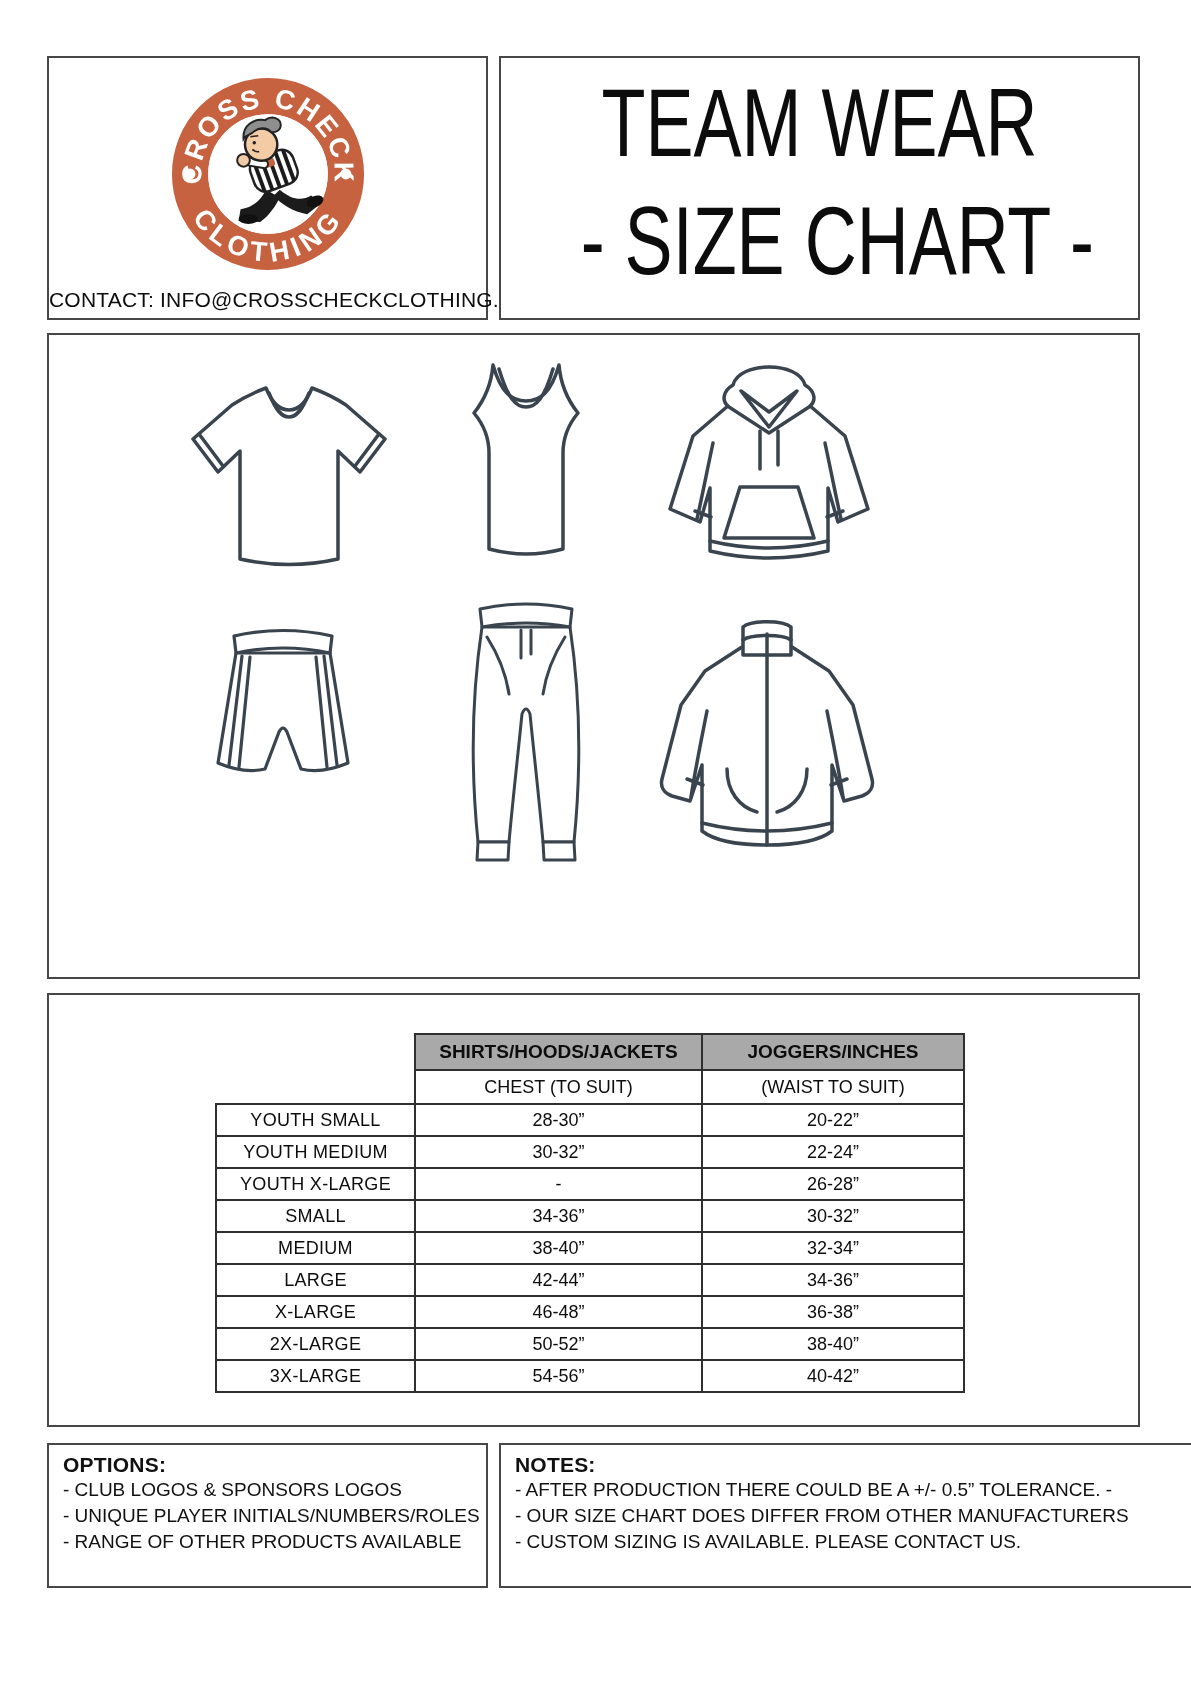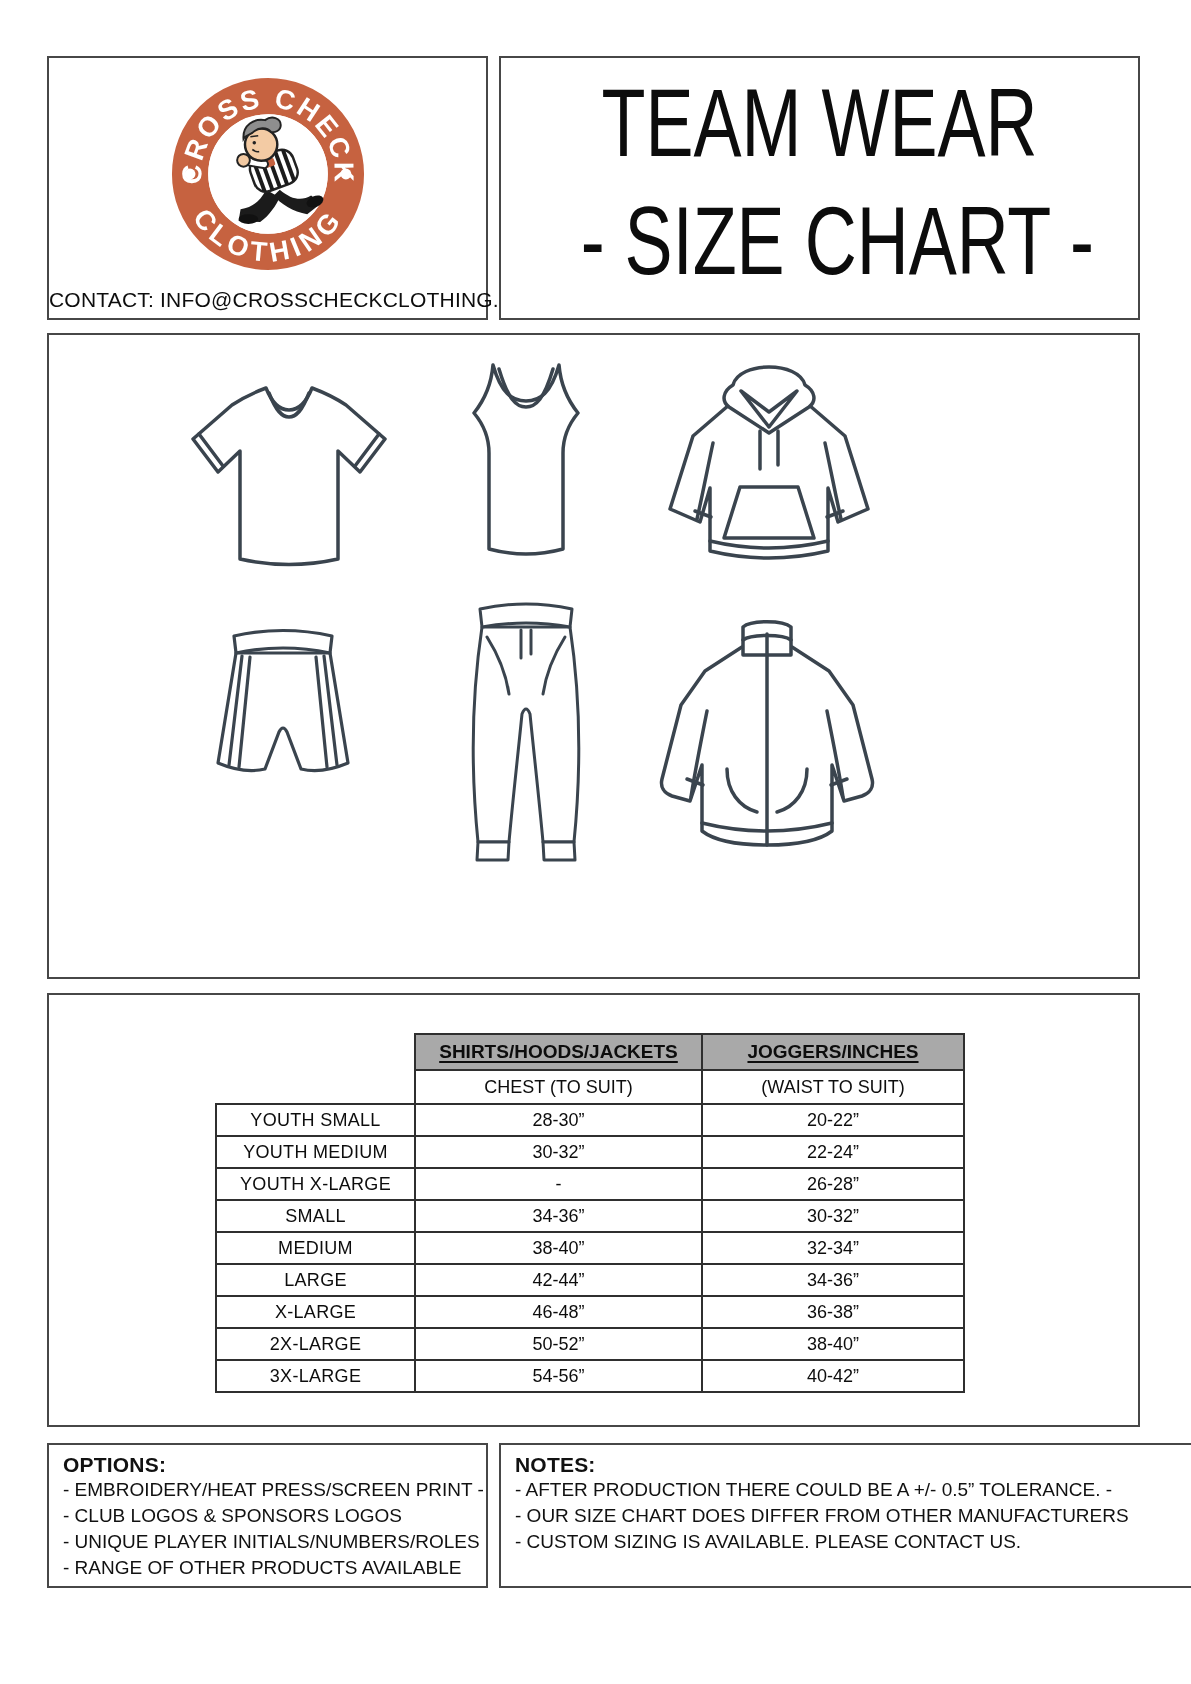--- a/index.html
+++ b/index.html
@@ -20,21 +20,21 @@
   .box-illustrations{left:47px;top:333px;width:1093px;height:646px;}
   .garment{position:absolute;}
   
   .box-table{left:47px;top:993px;width:1093px;height:434px;}
   table.size-table{position:absolute;left:166px;top:38px;border-collapse:collapse;
     table-layout:fixed;width:748px;}
   .size-table td{border:2px solid #2f2f2f;text-align:center;vertical-align:middle;
     font-size:18px;color:#0d0d0d;padding:0;height:30px;background:#fff;}
   .size-table td.ghost{border:none;background:transparent;}
   .size-table td.colhead{background:#a9a9a9;font-weight:bold;font-size:19px;height:34px;}
-  .size-table td.colhead span{text-decoration:underline;text-decoration-thickness:2px;text-underline-offset:3px;}
+  .size-table td.colhead span{text-decoration-thickness:2px;text-underline-offset:3px;}
   .size-table td.subhead{height:32px;}
   .size-table td.sizelabel{letter-spacing:.3px;}
   
   .box-options{left:47px;top:1443px;width:441px;height:145px;}
   .box-notes{left:499px;top:1443px;width:751px;height:145px;}
   .panel-inner{padding:8px 16px 0 14px;}
   .panel-title{font-weight:bold;font-size:21px;letter-spacing:.2px;}
   .panel-item{font-size:19px;line-height:26px;white-space:nowrap;}
 </style>
 </head>
@@ -225,21 +225,20 @@
             <td>54-56”</td>
             <td>40-42”</td>
           </tr>
     </tbody>
       </table>
   </div>
 
   <div class="box box-options">
     <div class="panel-inner">
       <div class="panel-title">OPTIONS:</div>
-      <div class="panel-item">- EMBROIDERY/HEAT PRESS/SCREEN PRINT -</div>
       <div class="panel-item">- CLUB LOGOS &amp; SPONSORS LOGOS</div>
       <div class="panel-item">- UNIQUE PLAYER INITIALS/NUMBERS/ROLES</div>
       <div class="panel-item">- RANGE OF OTHER PRODUCTS AVAILABLE</div>
     </div>
   </div>
 
   <div class="box box-notes">
     <div class="panel-inner">
       <div class="panel-title">NOTES:</div>
       <div class="panel-item">- AFTER PRODUCTION THERE COULD BE A +/- 0.5” TOLERANCE. -</div>

